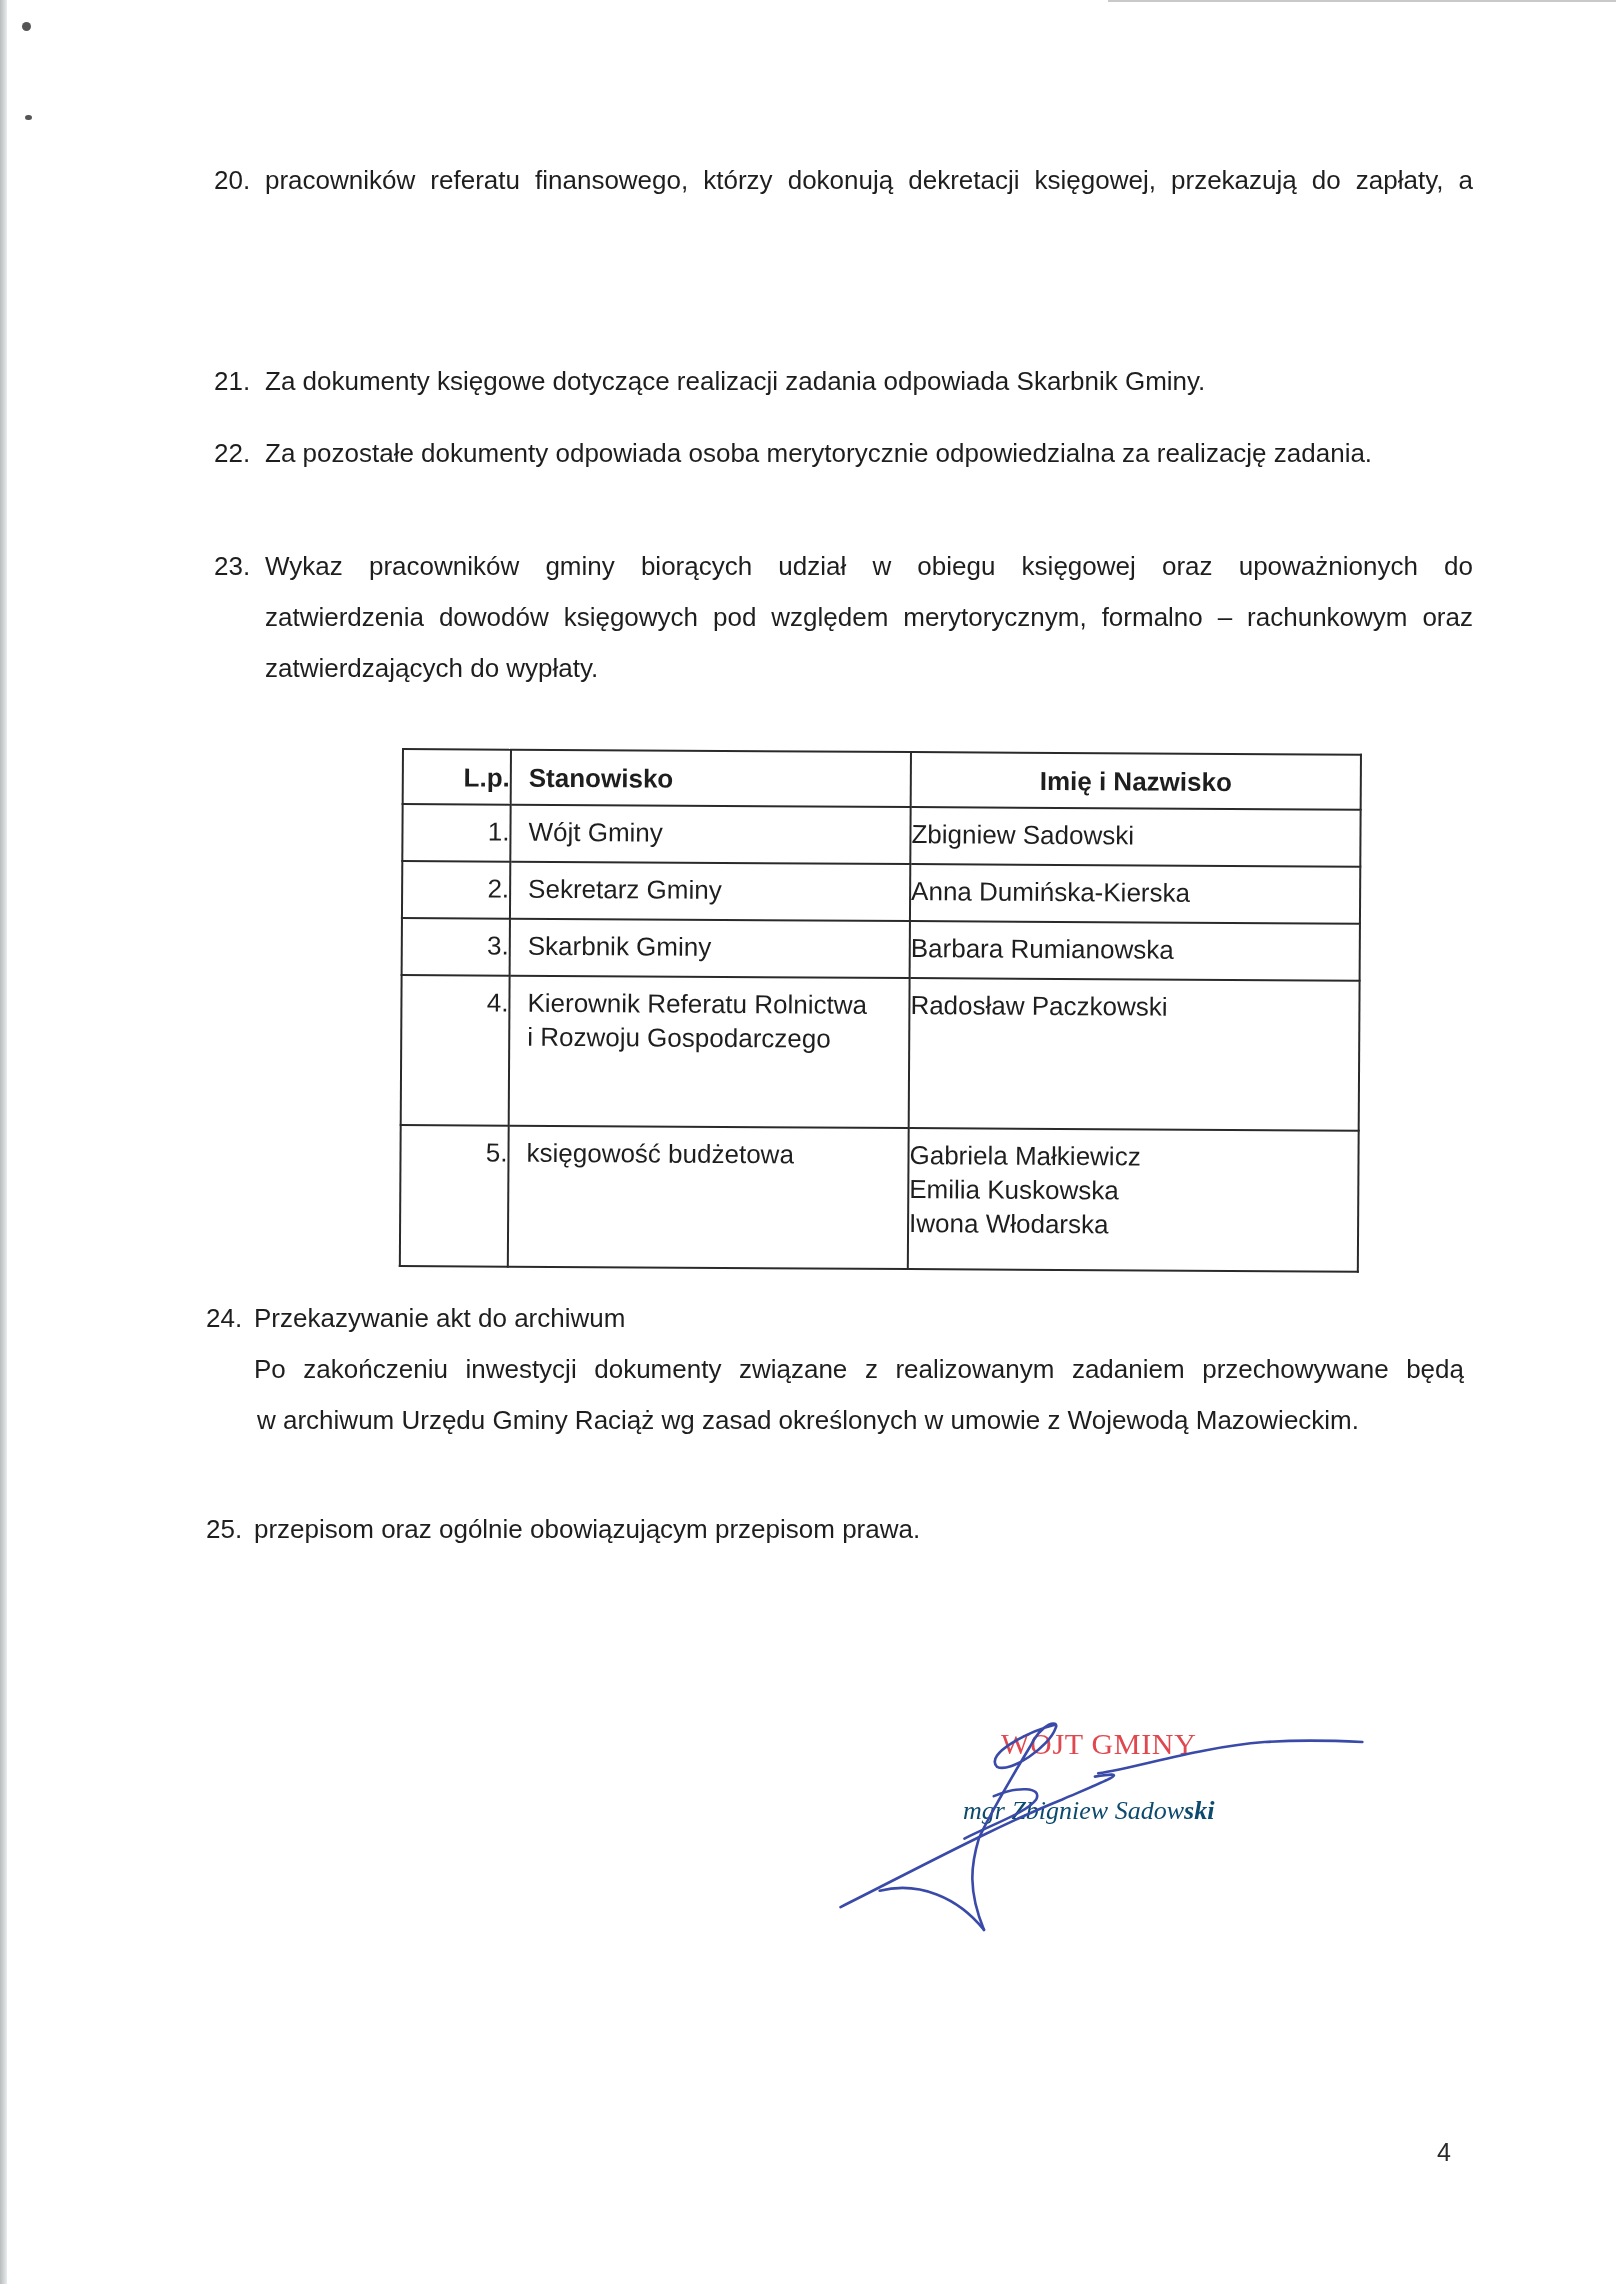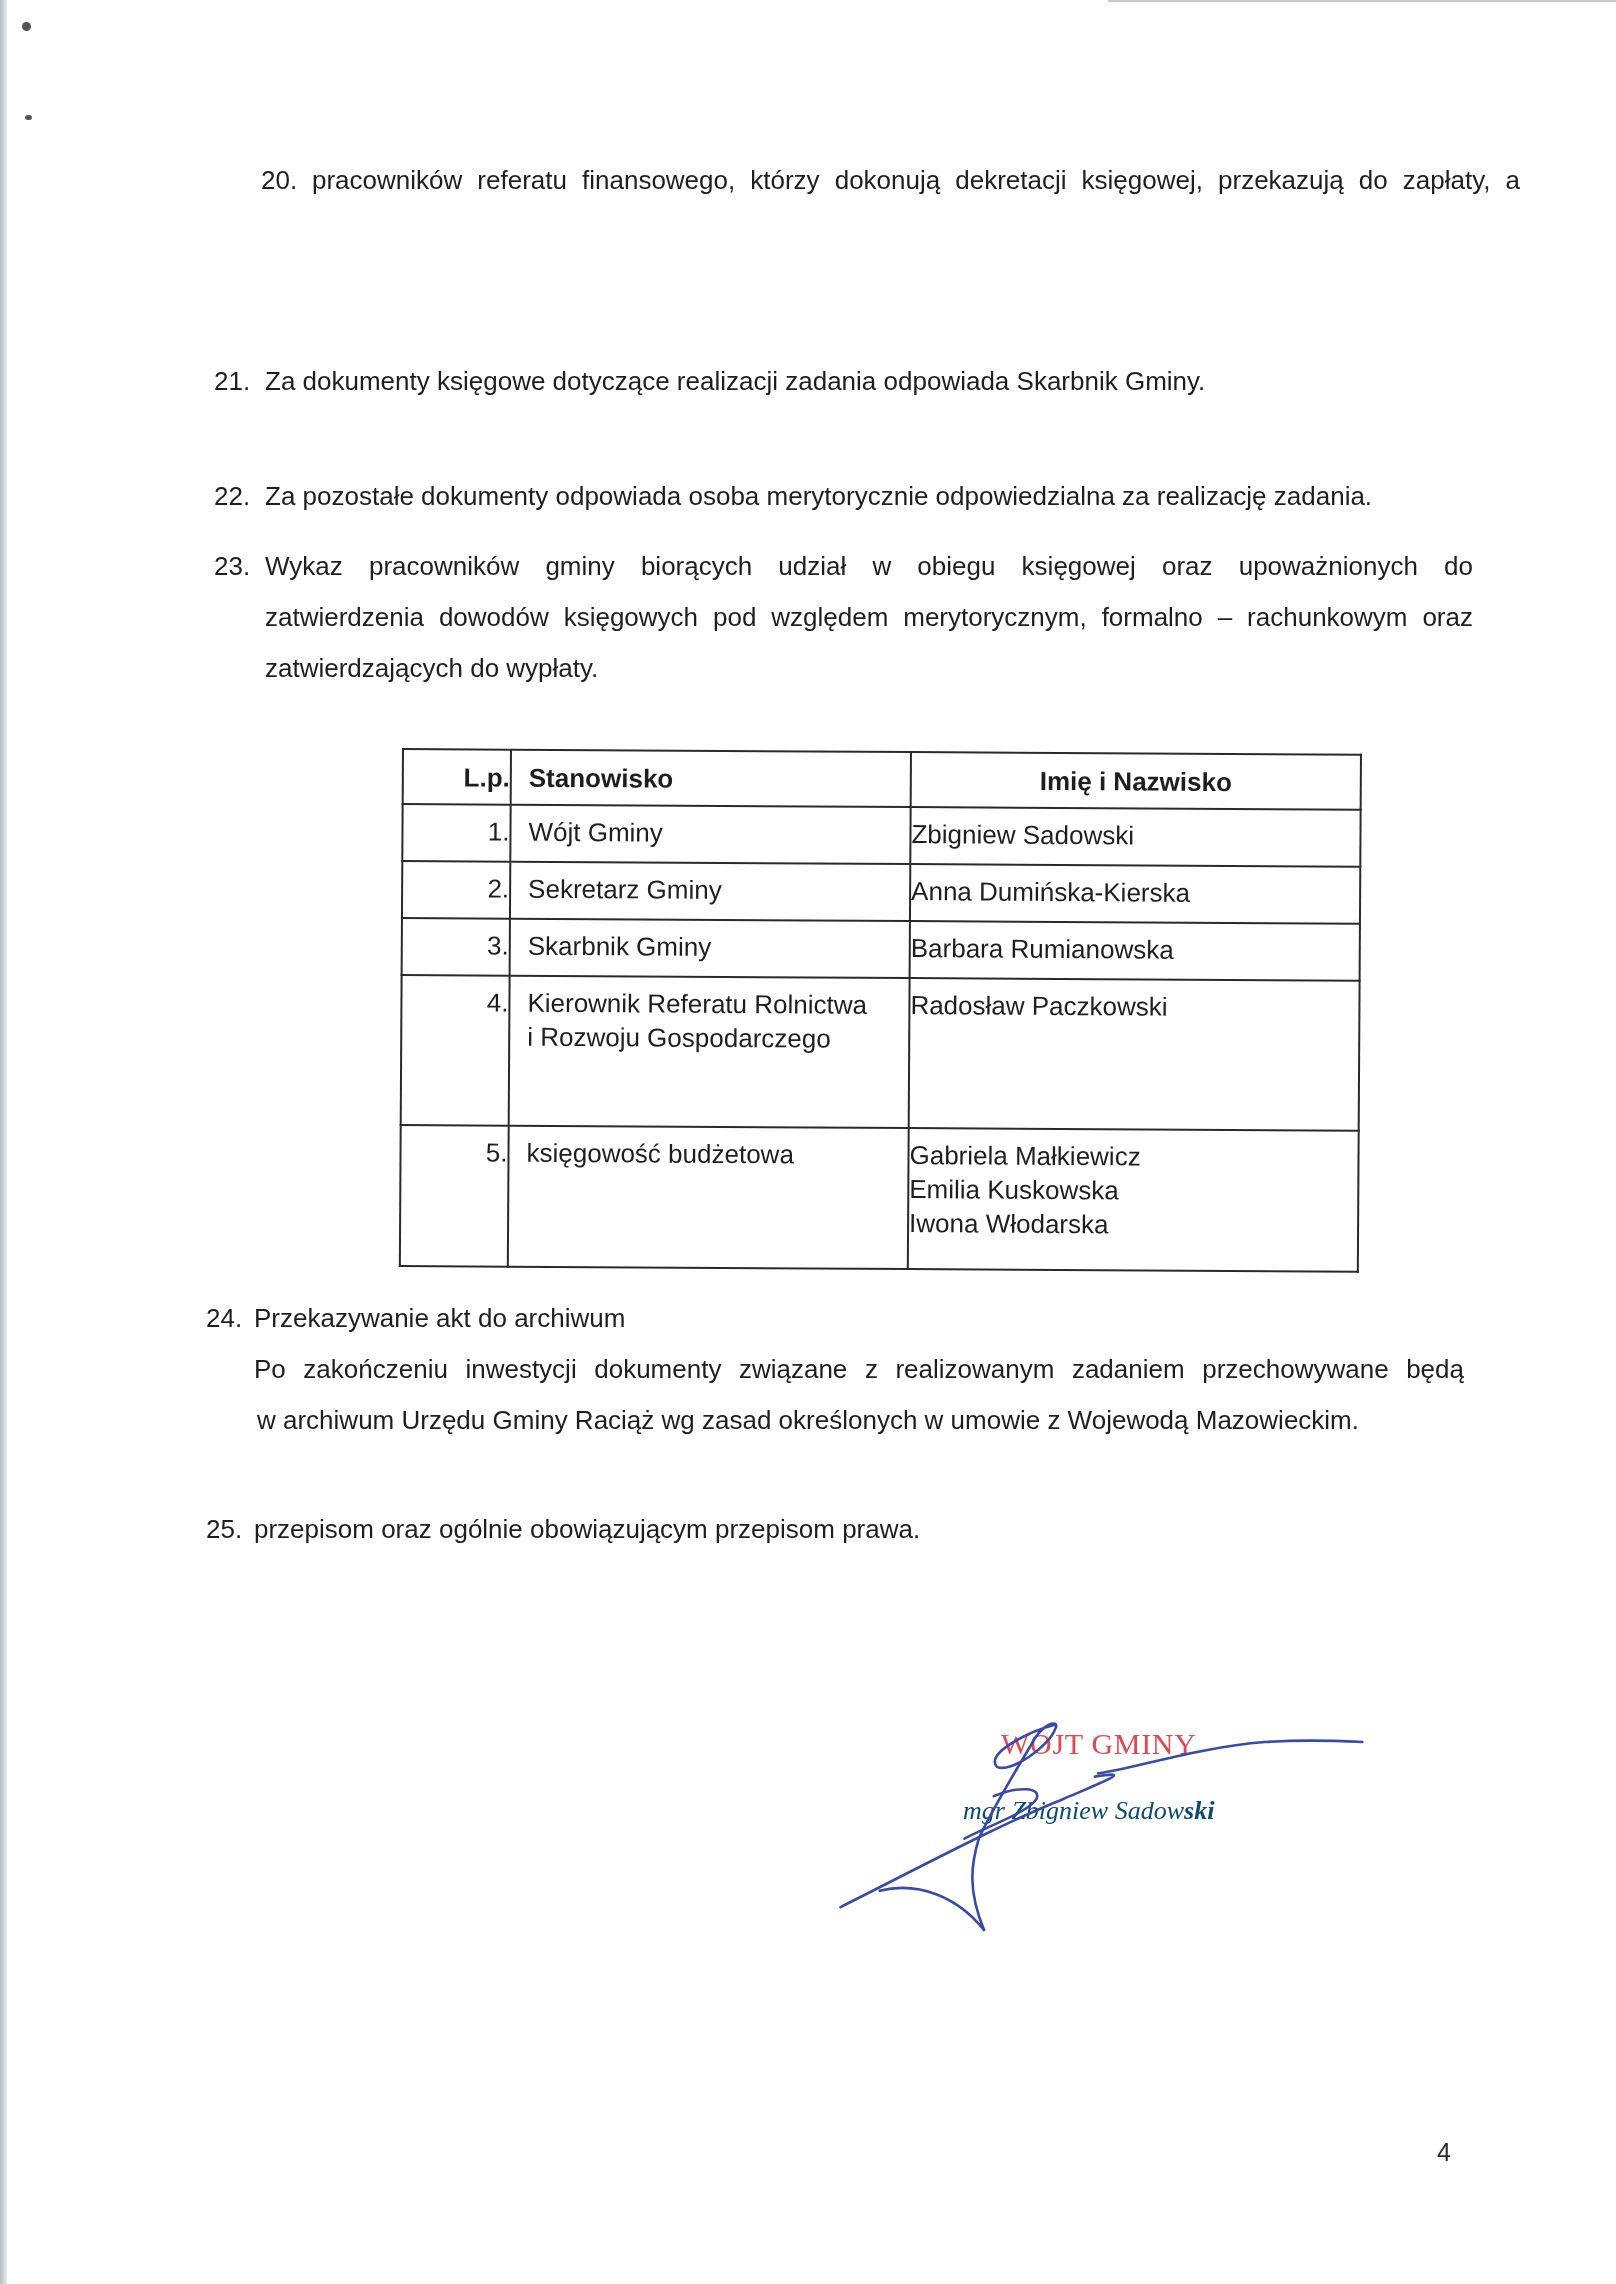--- a/index.html
+++ b/index.html
@@ -89,31 +89,31 @@
   }
 </style>
 </head>
 <body>
 
 <div class="scan-edge"></div>
 <div class="top-edge"></div>
 <div class="speck" style="left:22px;top:22px;width:9px;height:9px;"></div>
 <div class="speck" style="left:25px;top:115px;width:6.5px;height:5.2px;"></div>
 
-<div class="para" style="left:214px;top:155px;width:1259px;margin-left:47px;">
+<div class="para" style="left:214px;top:155px;width:1259px;">
   <span class="num">20.</span>
   <span class="body justify-full">pracowników referatu finansowego, którzy dokonują dekretacji księgowej, przekazują do zapłaty, a</span>
 </div>
 
 <div class="para" style="left:214px;top:356px;width:1259px;">
   <span class="num">21.</span>
   <span class="body">Za dokumenty księgowe dotyczące realizacji zadania odpowiada Skarbnik Gminy.</span>
 </div>
 
-<div class="para" style="left:214px;top:471px;width:1259px;">
+<div class="para" style="left:214px;top:428px;width:1259px;">
   <span class="num">22.</span>
   <span class="body">Za pozostałe dokumenty odpowiada osoba merytorycznie odpowiedzialna za realizację zadania.</span>
 </div>
 
 <div class="para" style="left:214px;top:541px;width:1259px;">
   <span class="num">23.</span>
   <span class="body justify-full">Wykaz pracowników gminy biorących udział w obiegu księgowej oraz upoważnionych do</span>
   <span class="body justify-full">zatwierdzenia dowodów księgowych pod względem merytorycznym, formalno – rachunkowym oraz</span>
   <span class="body">zatwierdzających  do wypłaty.</span>
 </div>

